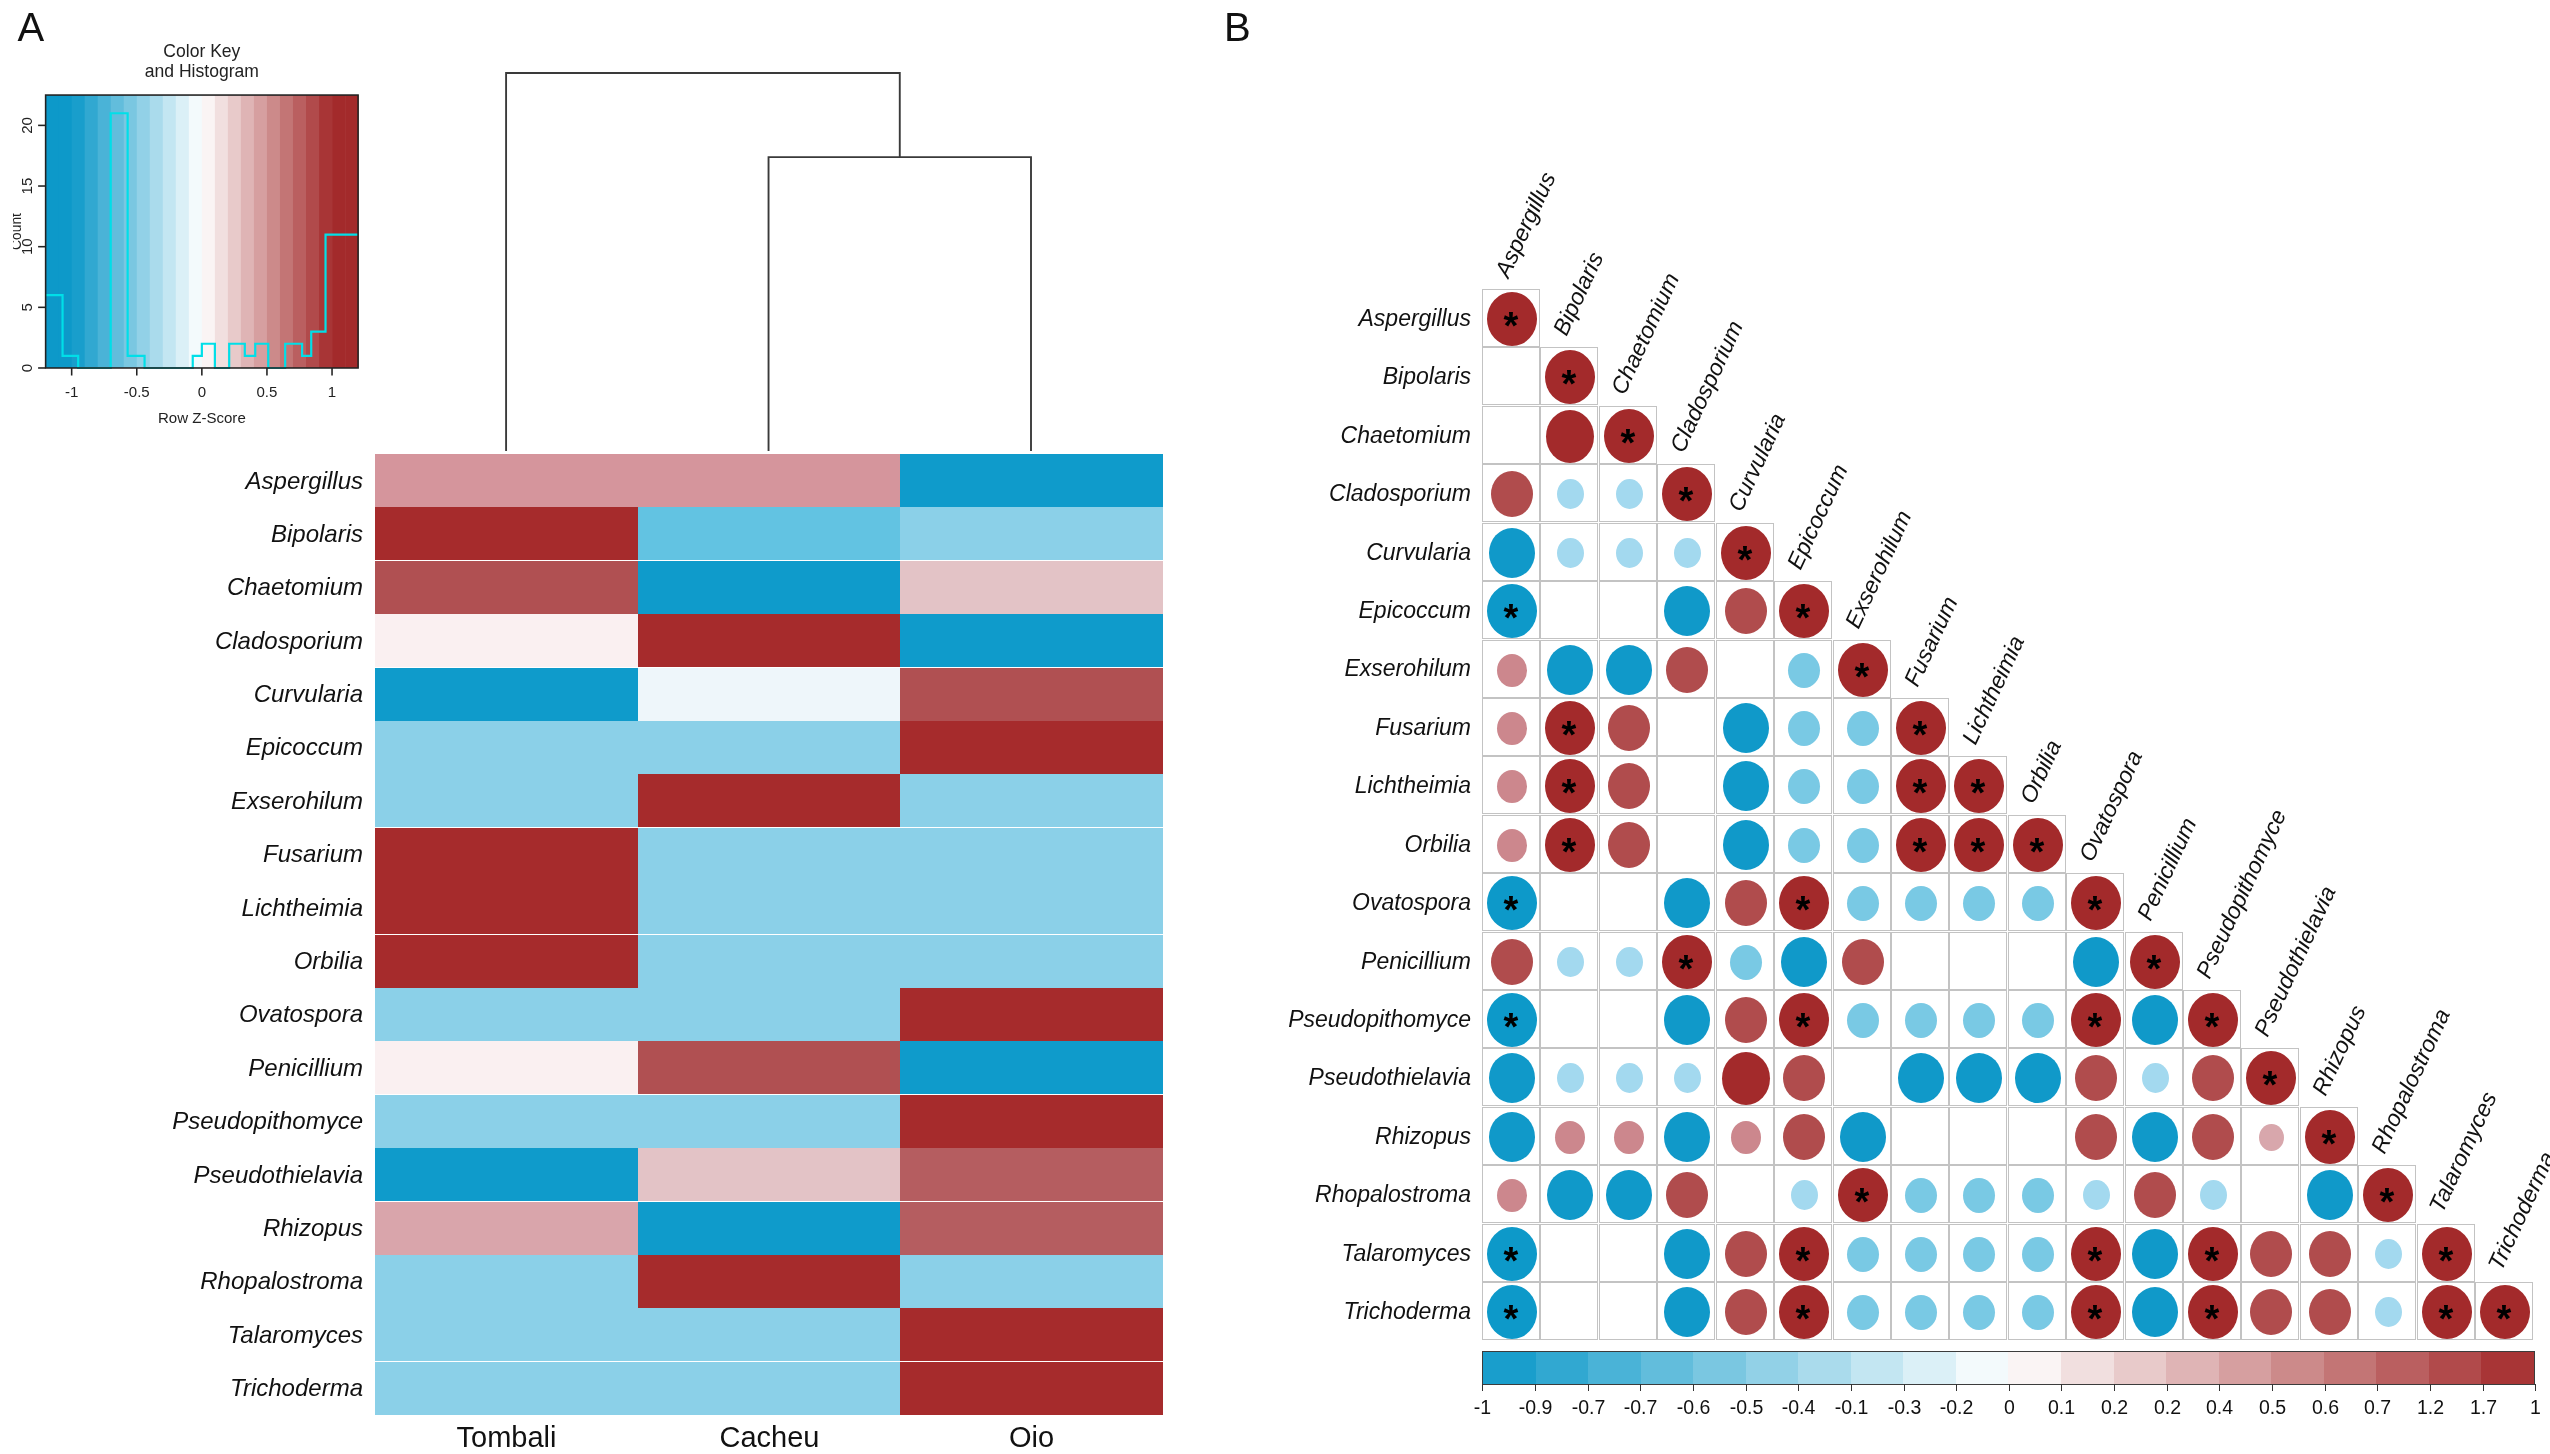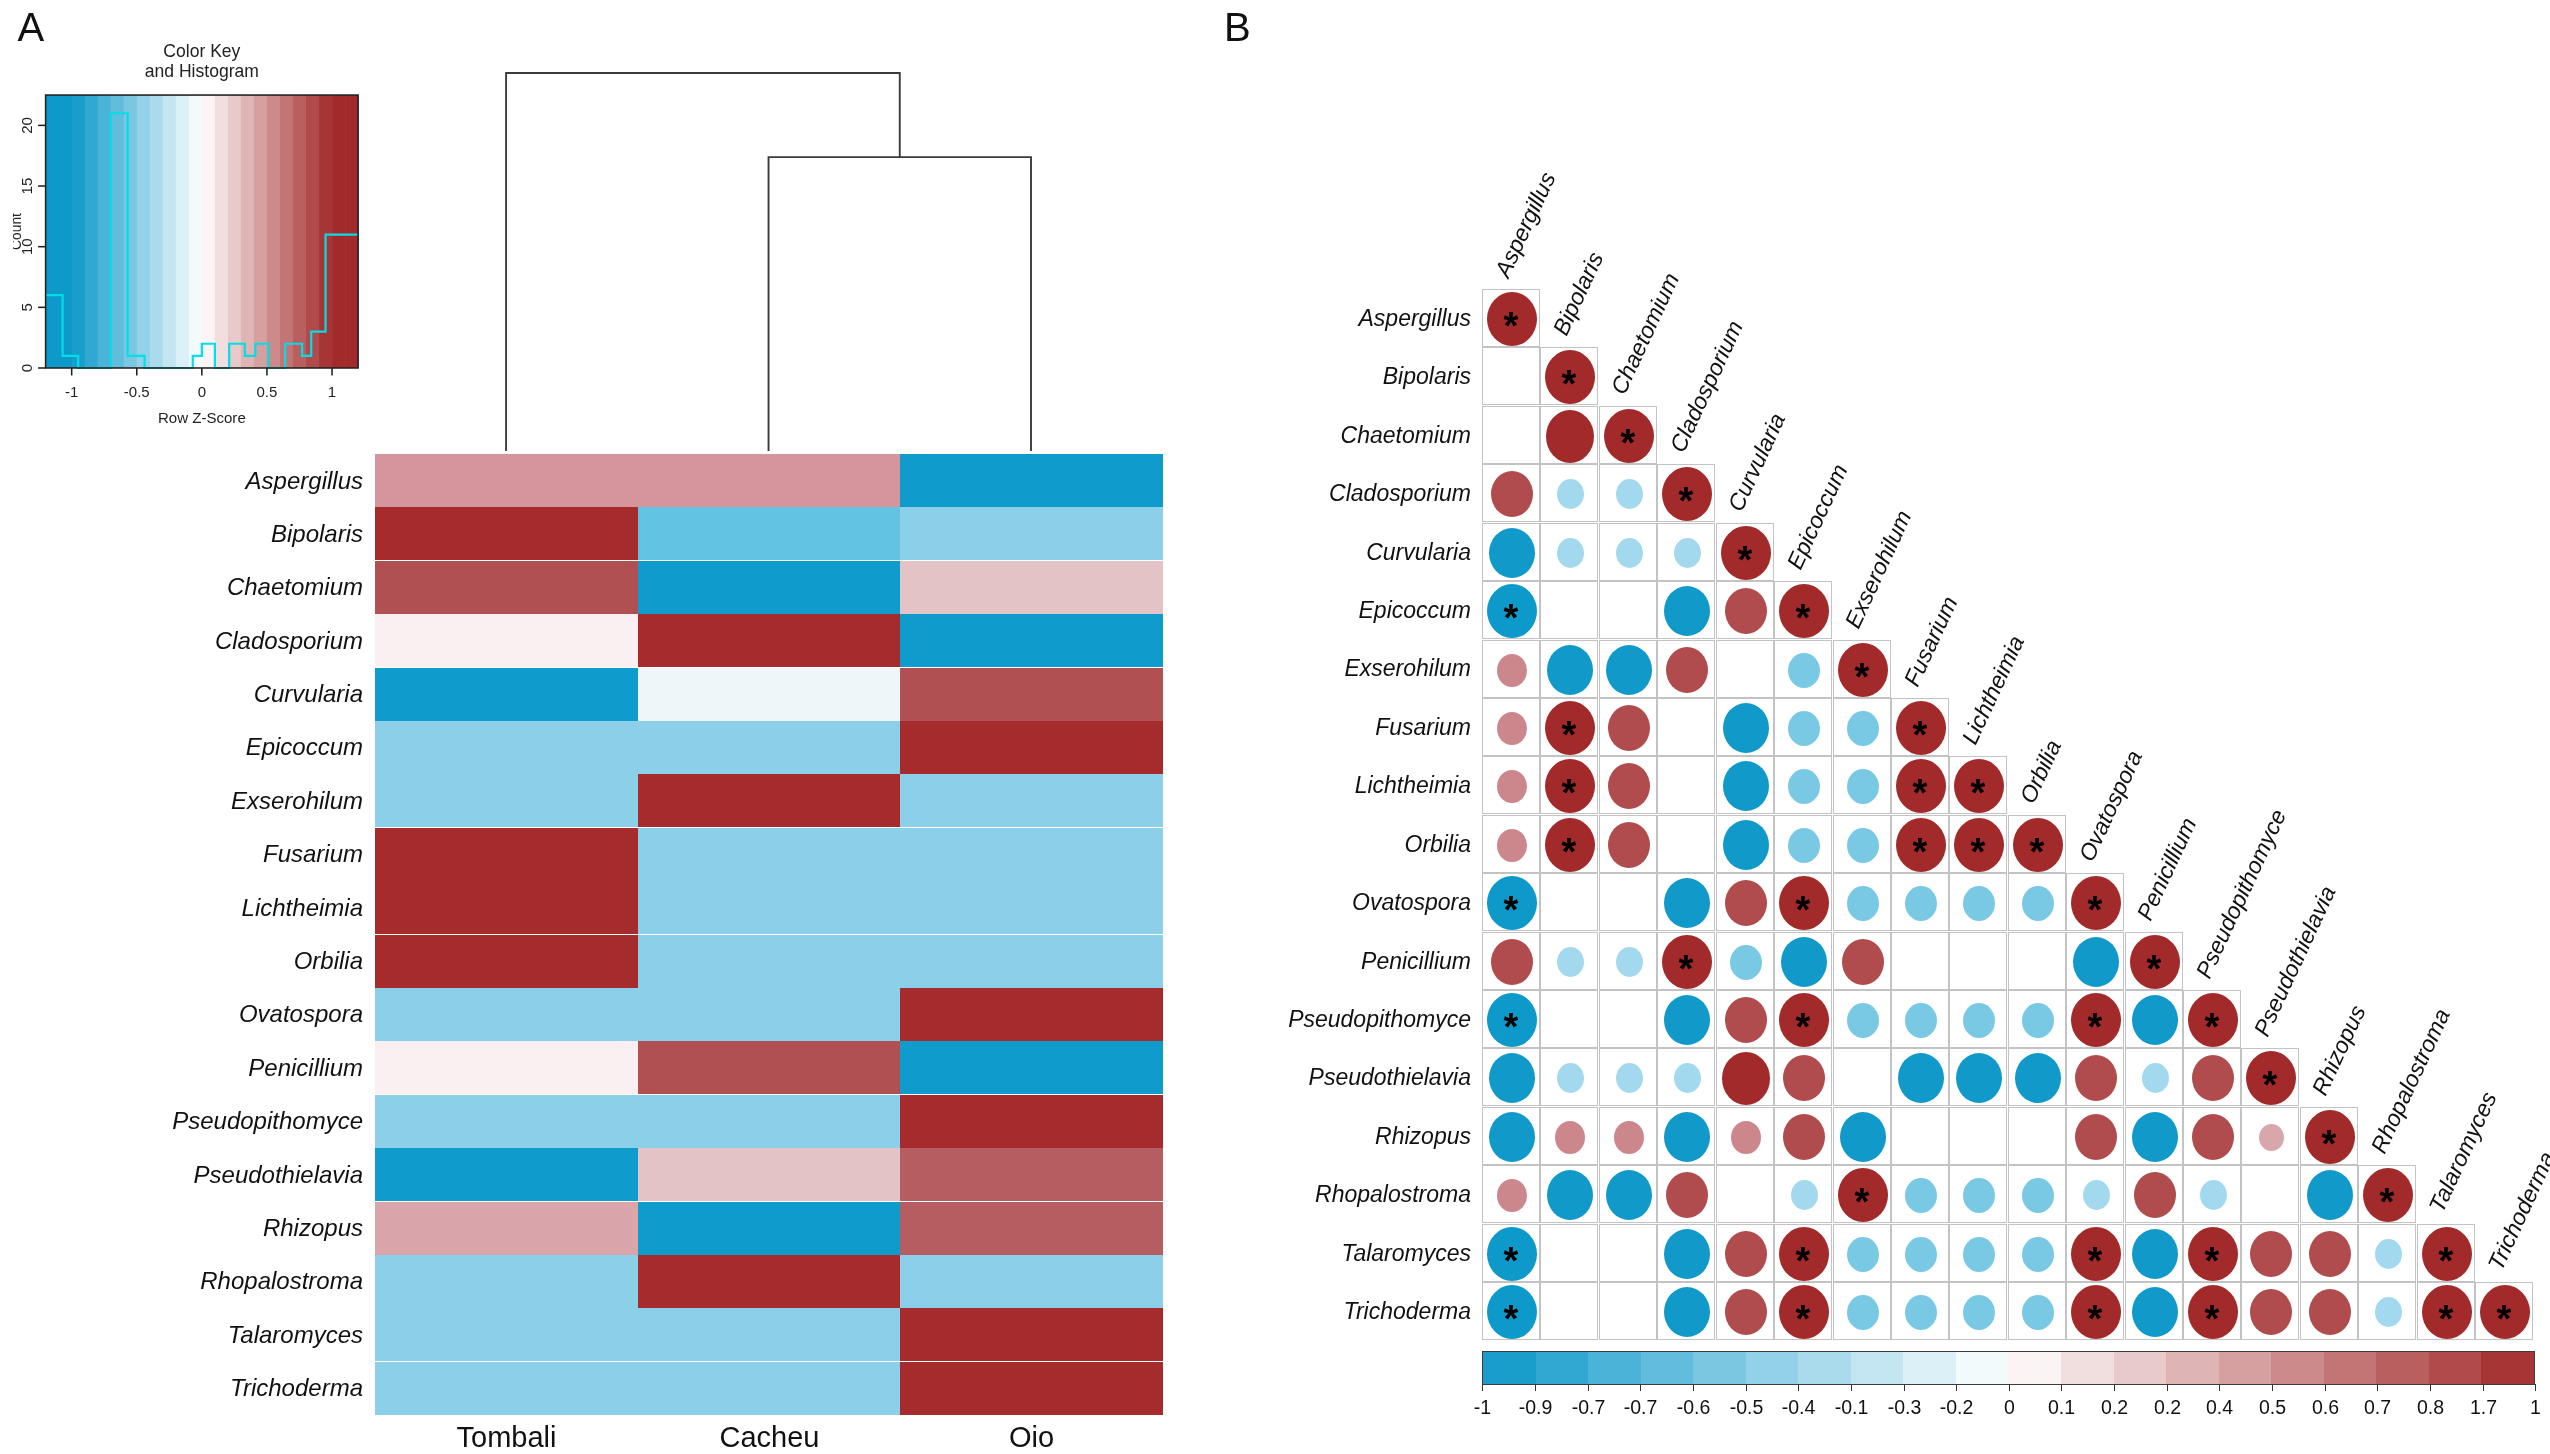--- a/index.html
+++ b/index.html
@@ -784,19 +784,19 @@
       <div class="cb-label" style="left: 1904px; top: 1396px; position: absolute;">-0.3</div>
       <div class="cb-label" style="left: 1956px; top: 1396px; position: absolute;">-0.2</div>
       <div class="cb-label" style="left: 2009px; top: 1396px; position: absolute;">0</div>
       <div class="cb-label" style="left: 2061px; top: 1396px; position: absolute;">0.1</div>
       <div class="cb-label" style="left: 2114px; top: 1396px; position: absolute;">0.2</div>
       <div class="cb-label" style="left: 2167px; top: 1396px; position: absolute;">0.2</div>
       <div class="cb-label" style="left: 2219px; top: 1396px; position: absolute;">0.4</div>
       <div class="cb-label" style="left: 2272px; top: 1396px; position: absolute;">0.5</div>
       <div class="cb-label" style="left: 2325px; top: 1396px; position: absolute; text-align: center;">0.6</div>
       <div class="cb-label" style="left: 2377px; top: 1396px; position: absolute;">0.7</div>
-      <div class="cb-label" style="left: 2430px; top: 1396px; position: absolute;">0.8</div>
+      <div class="cb-label" style="left: 2430px; top: 1396px; position: absolute;">1.2</div>
       <div class="cb-label" style="left: 2483px; top: 1396px; position: absolute;">1.7</div>
       <div class="cb-label" style="left: 2535px; top: 1396px; position: absolute;">1</div>
     </div>
 
 </div>
 
 
 </body></html>

